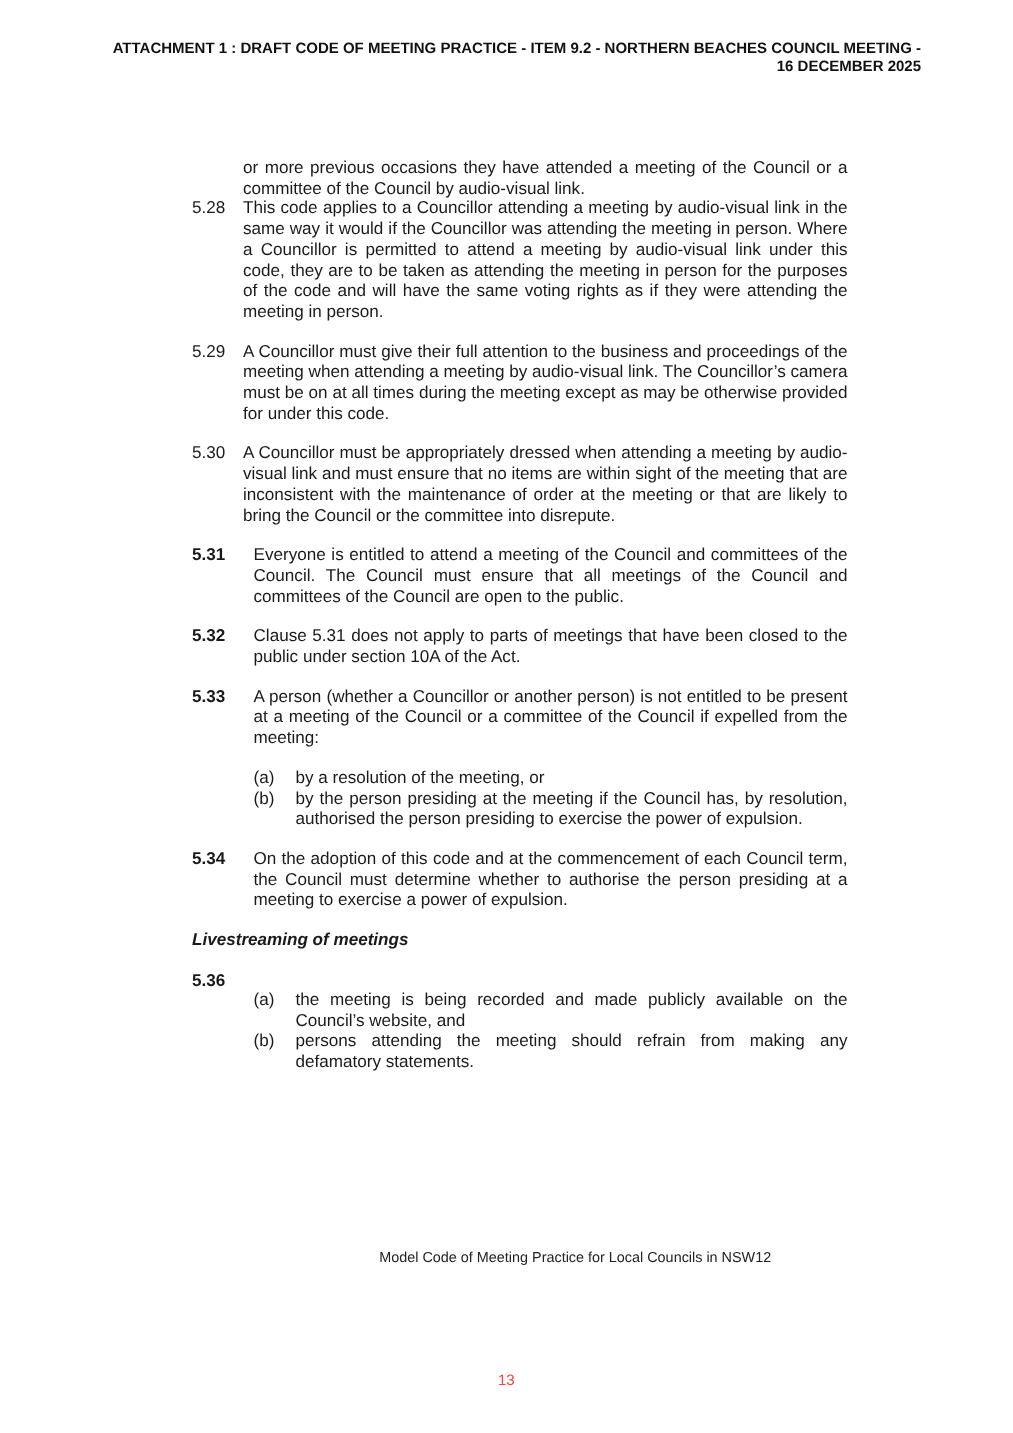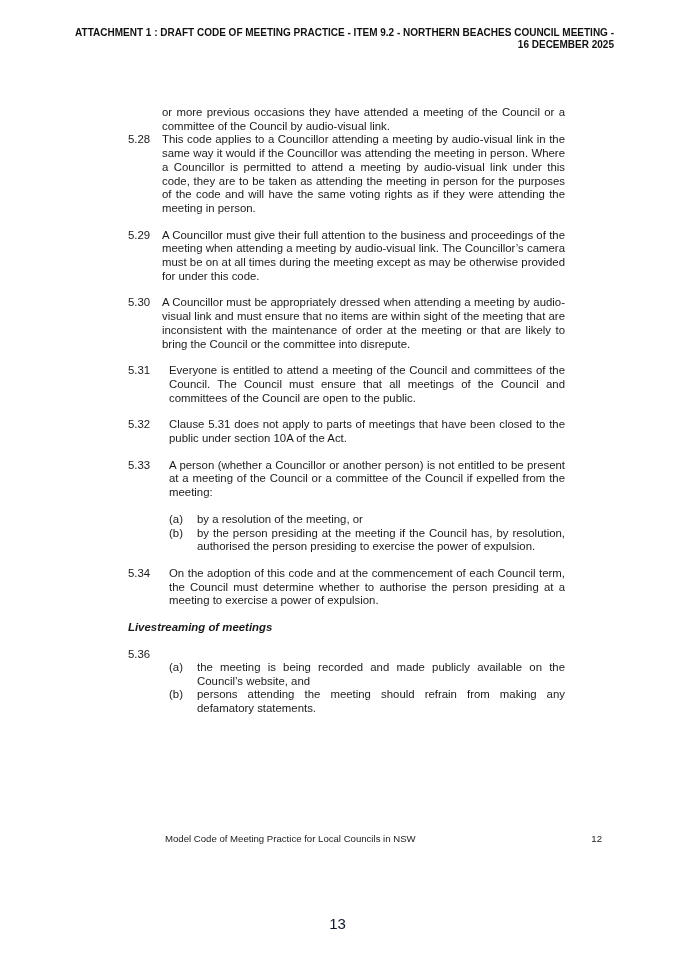--- a/index.html
+++ b/index.html
@@ -13,34 +13,34 @@
     color: #111;
   }
   .content {
     position: absolute; left: 128px; top: 106px; width: 437px;
     font-size: 11.4px; line-height: 13.7px;
   }
   .para { text-align: justify; }
   .cont { margin-left: 34px; }
   .clause { display: flex; margin-bottom: 13px; }
   .clause .num { flex: 0 0 34px; }
-  .clause.wide .num { flex: 0 0 41px; }
+  .clause.wide .num { flex: 0 0 41px; font-weight: bold; }
   .clause .body { flex: 1; text-align: justify; }
   .heading { font-weight: bold; font-style: italic; margin: 4px 0 13px 0; }
   .sublist { margin-top: 13px; }
   .subitem { display: flex; }
   .subitem .lbl { flex: 0 0 28px; }
   .subitem .txt { flex: 1; text-align: justify; }
   .footer {
     position: absolute; top: 833px; left: 128px; width: 437px;
-    display: flex; justify-content: space-between; font-size: 9.6px; color: #222; padding-left: 37px;
+    display: flex; justify-content: center; font-size: 9.6px; color: #222; padding-left: 37px;
   }
   .pagenum {
     position: absolute; top: 915px; left: 0; width: 675px; text-align: center;
-    font-size: 15px; color: #0f172a;
+    font-size: 10px; color: #ef4444;
   }
 </style>
 </head>
 <body>
 
 <div class="header">
   <div>ATTACHMENT 1 : DRAFT CODE OF MEETING PRACTICE - ITEM 9.2 - NORTHERN BEACHES COUNCIL MEETING -</div>
   <div>16 DECEMBER 2025</div>
 </div>
 

